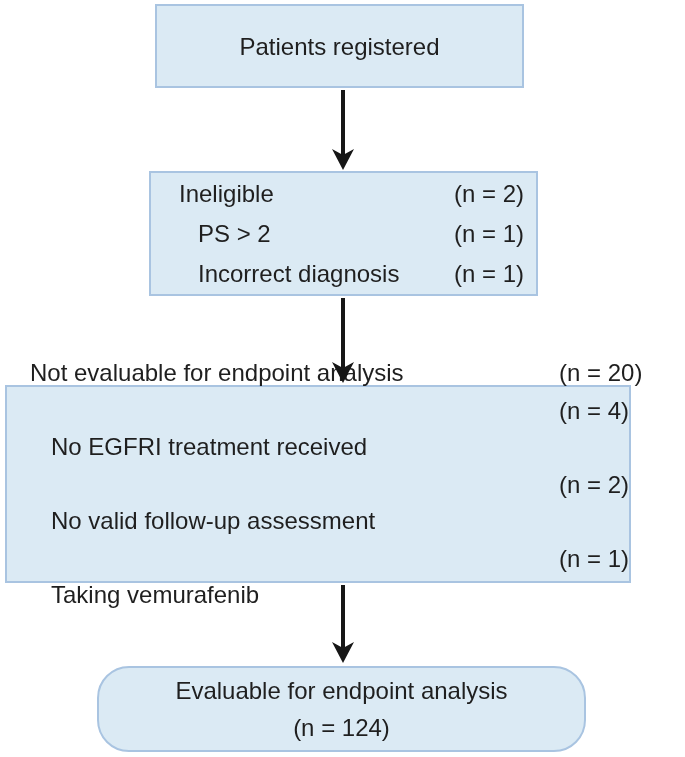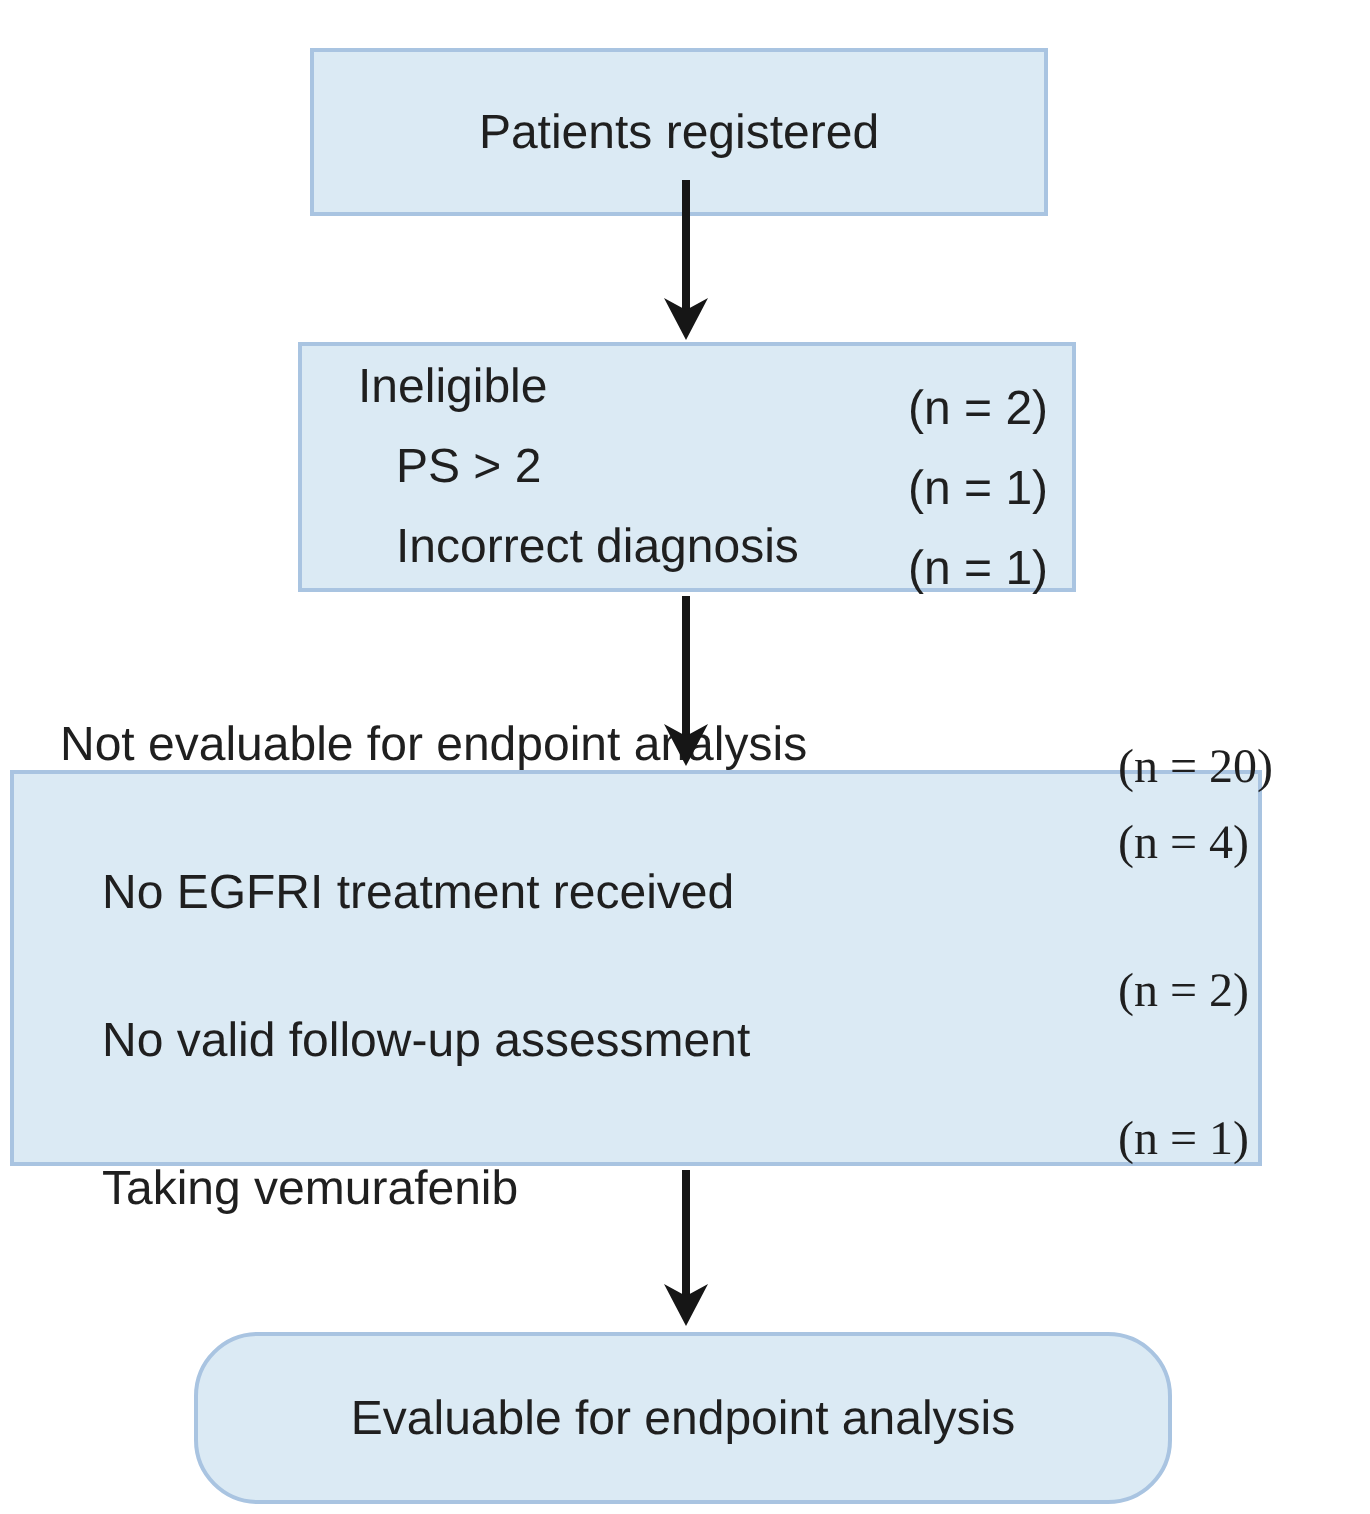--- a/index.html
+++ b/index.html
@@ -47,26 +47,26 @@
   }
   .box-ineligible .row { line-height: 40px; }
   .box-not-evaluable .row { line-height: 38px; }
   .row .lbl { display: inline-block; }
   .box-ineligible .row .lbl { margin-left: 13px; }
   .box-ineligible .row.indent .lbl { margin-left: 32px; }
   .box-not-evaluable .row .lbl { margin-left: 8px; }
   .box-not-evaluable .row.indent .lbl { margin-left: 29px; margin-top: 36px; }
   .row .val {
     position: absolute;
-    top: 11px;
+    top: 0;
   }
   .box-ineligible .row .val { left: 303px; }
-  .box-not-evaluable .row .val { left: 552px; font-family: Liberation Serif, serif; }
+  .box-not-evaluable .row .val { left: 552px; }
 
-  .box-registered   { left: 155px; top: 4px;   width: 369px; height: 84px; margin-top: 20px; }
+  .box-registered   { left: 155px; top: 4px;   width: 369px; height: 84px; }
   .box-ineligible   { left: 149px; top: 171px; width: 389px; height: 125px; }
   .box-not-evaluable{ left: 5px;   top: 385px; width: 626px; height: 198px; }
   .box-evaluable    { left: 97px;  top: 666px; width: 489px; height: 86px; border-radius: 32px; }
 
   .arrow-layer {
     position: absolute;
     left: 0; top: 0;
     width: 685px; height: 757px;
     pointer-events: none;
   }
@@ -115,20 +115,21 @@
       </div>
       <div class="row indent">
         <span class="lbl">Taking vemurafenib</span>
         <span class="val">(n = 1)</span>
       </div>
     </div>
   </div>
 
   <div class="fbox box-evaluable centered">
     <div class="cline">Evaluable for endpoint analysis</div>
+    <div class="cline">(n = 124)</div>
   </div>
 
   <svg class="arrow-layer" viewBox="0 0 685 757" xmlns="http://www.w3.org/2000/svg">
     <g>
       <line x1="343" y1="90" x2="343" y2="156" stroke="#161616" stroke-width="4"></line>
       <polygon points="343,170 332,149 343,155 354,149" fill="#161616"></polygon>
     </g>
     <g>
       <line x1="343" y1="298" x2="343" y2="369" stroke="#161616" stroke-width="4"></line>
       <polygon points="343,383 332,362 343,368 354,362" fill="#161616"></polygon>

